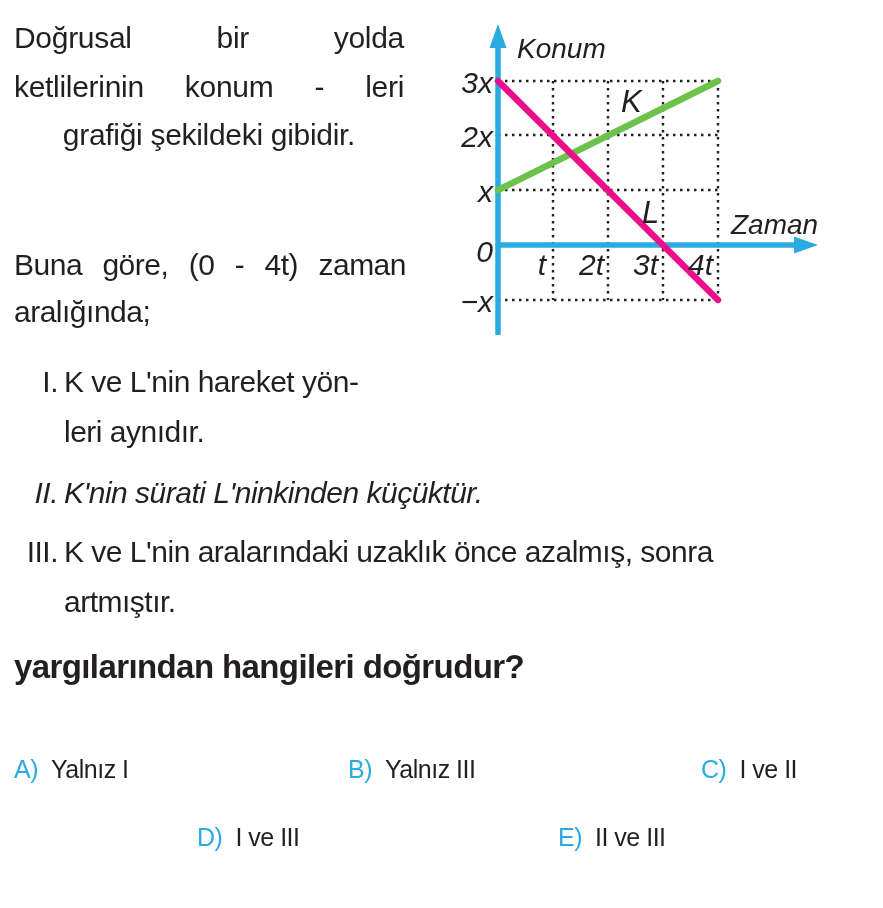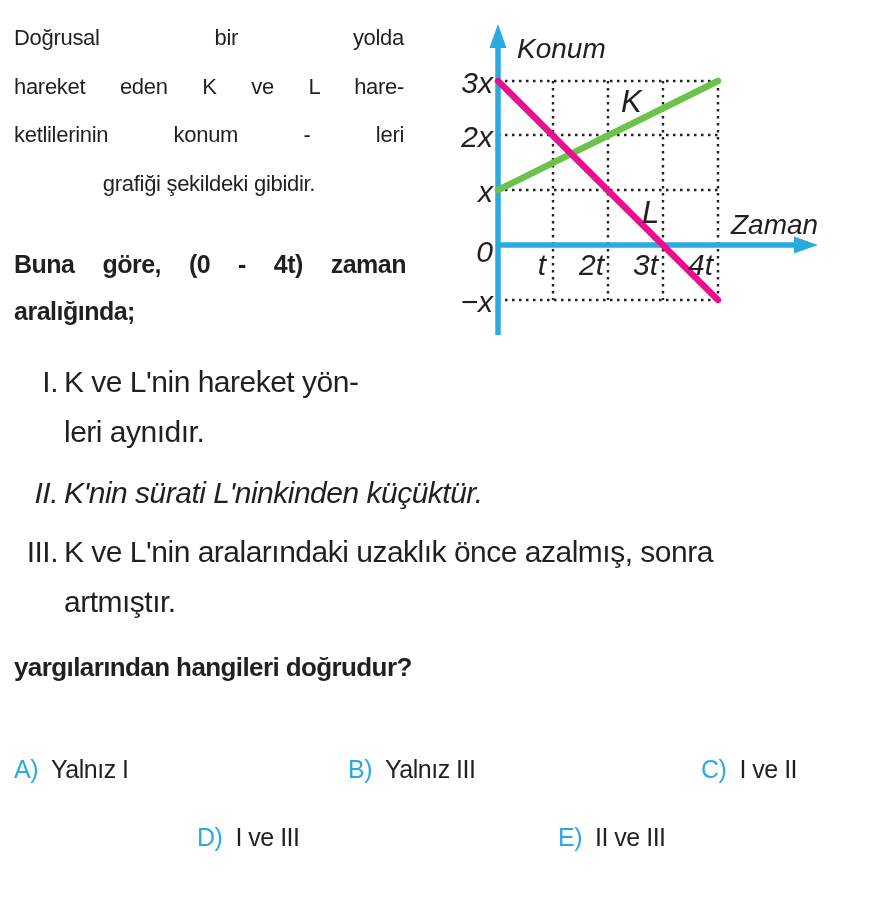--- a/index.html
+++ b/index.html
@@ -8,60 +8,59 @@
     font-family: "Liberation Sans", sans-serif;
     color: #231f20;
     width: 883px; height: 908px;
     position: relative; overflow: hidden;
   }
   .abs { position: absolute; }
 
   
   .intro {
     left: 14px; top: 14px; width: 390px;
-    font-size: 22px; line-height: 48.5px; letter-spacing: -0.3px;
+    font-size: 30px; line-height: 48.5px; letter-spacing: -0.3px;
   }
   .intro .jline { text-align: justify; text-align-last: justify; }
   .intro .lline { text-align: center; }
 
   
   .prompt {
     left: 14px; top: 241px; width: 392px;
-    font-size: 25px; line-height: 47px; font-weight: bold; letter-spacing: -0.5px;
+    font-size: 30px; line-height: 47px; font-weight: normal; letter-spacing: -0.5px;
   }
   .prompt .jline { text-align: justify; text-align-last: justify; }
 
   
   .statement { display: flex; font-size: 30px; line-height: 50px; letter-spacing: -0.5px; }
   .statement .num { width: 44px; text-align: right; flex: 0 0 44px; }
   .statement .stext { margin-left: 6px; white-space: pre-line; }
 
   
   .qline {
     left: 14px; top: 646px;
-    font-size: 26px; line-height: 42px; font-weight: bold; letter-spacing: -0.6px;
+    font-size: 33px; line-height: 42px; font-weight: bold; letter-spacing: -0.6px;
   }
 
   
   .choice { font-size: 25px; line-height: 38px; letter-spacing: -0.5px; white-space: nowrap; }
   .choice .letter { color: #29abe2; margin-right: 13px; }
 
   
   .graph-wrap { left: 440px; top: 4px; width: 443px; height: 345px; }
   svg text {
     font-family: "Liberation Sans", sans-serif;
     font-style: italic; fill: #231f20;
   }
 </style>
 </head>
 <body>
 
 <div class="abs intro">
   <div class="jline">Doğrusal bir yolda</div>
-  <div class="jline">hareket eden K ve L hare-</div>
   <div class="jline">ketlilerinin konum - leri</div>
   <div class="lline">grafiği şekildeki gibidir.</div>
 </div>
 
 <div class="abs prompt">
   <div class="jline">Buna göre, (0 - 4t) zaman</div>
   <div class="lline">aralığında;</div>
 </div>
 
 <div class="abs graph-wrap">

